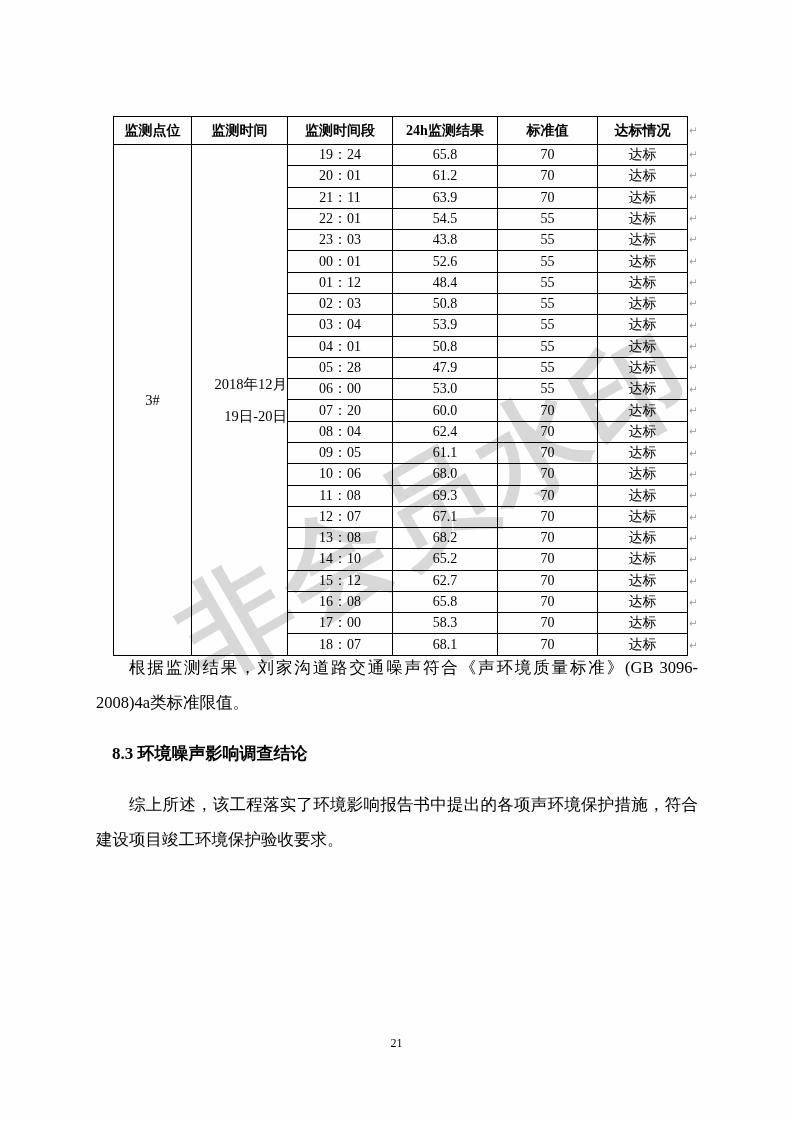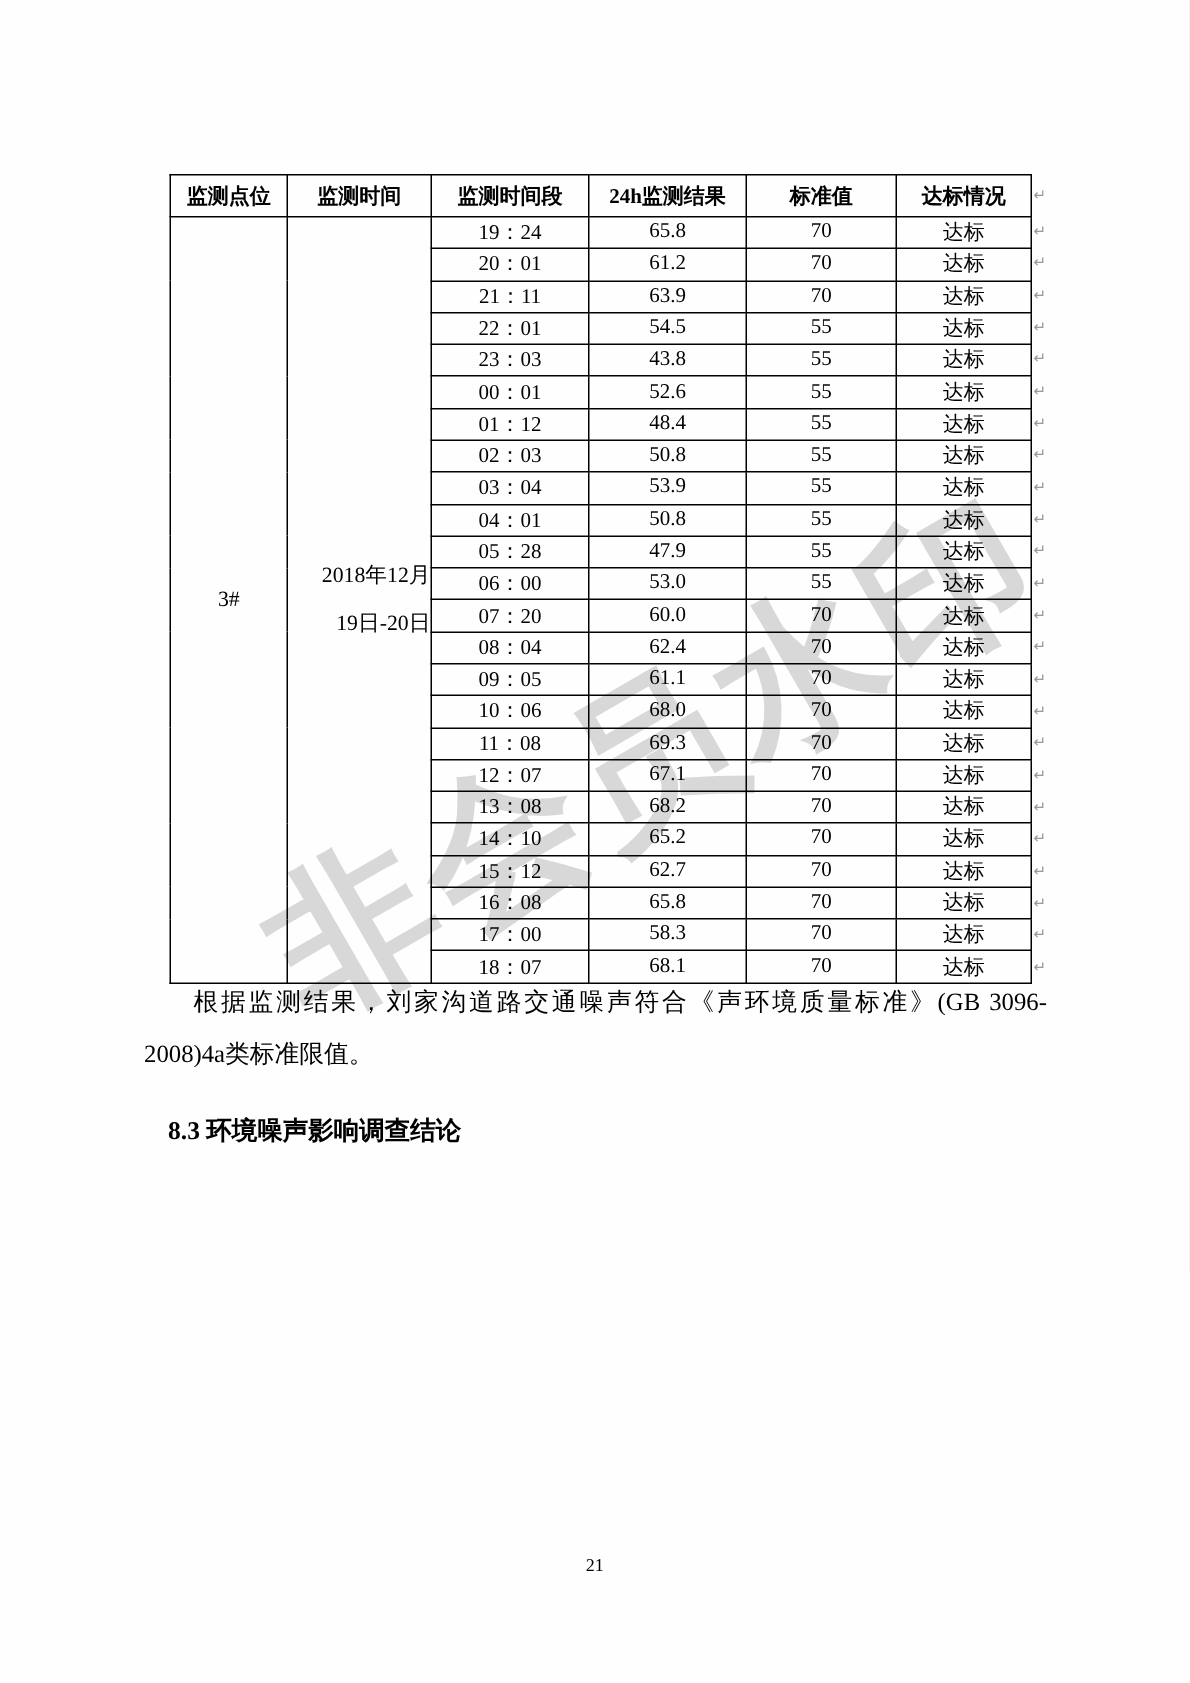--- a/index.html
+++ b/index.html
@@ -314,17 +314,18 @@
       <div class="mark" style="height: 21.33px;">↵</div>
       <div class="mark" style="height: 21.33px;">↵</div>
       <div class="mark" style="height: 21.33px;">↵</div>
       <div class="mark" style="height: 21.33px;">↵</div>
       <div class="mark" style="height: 21.33px;">↵</div>
     </div>
 
   <div class="bodytext">
     <p>根据监测结果，刘家沟道路交通噪声符合《声环境质量标准》(GB 3096-2008)4a类标准限值。</p>
     <h2>8.3 环境噪声影响调查结论</h2>
+    <p>综上所述，该工程落实了环境影响报告书中提出的各项声环境保护措施，符合建设项目竣工环境保护验收要求。</p>
   </div>
 
   <div class="page-number">21</div>
 
 </div>
 
 </body></html>

